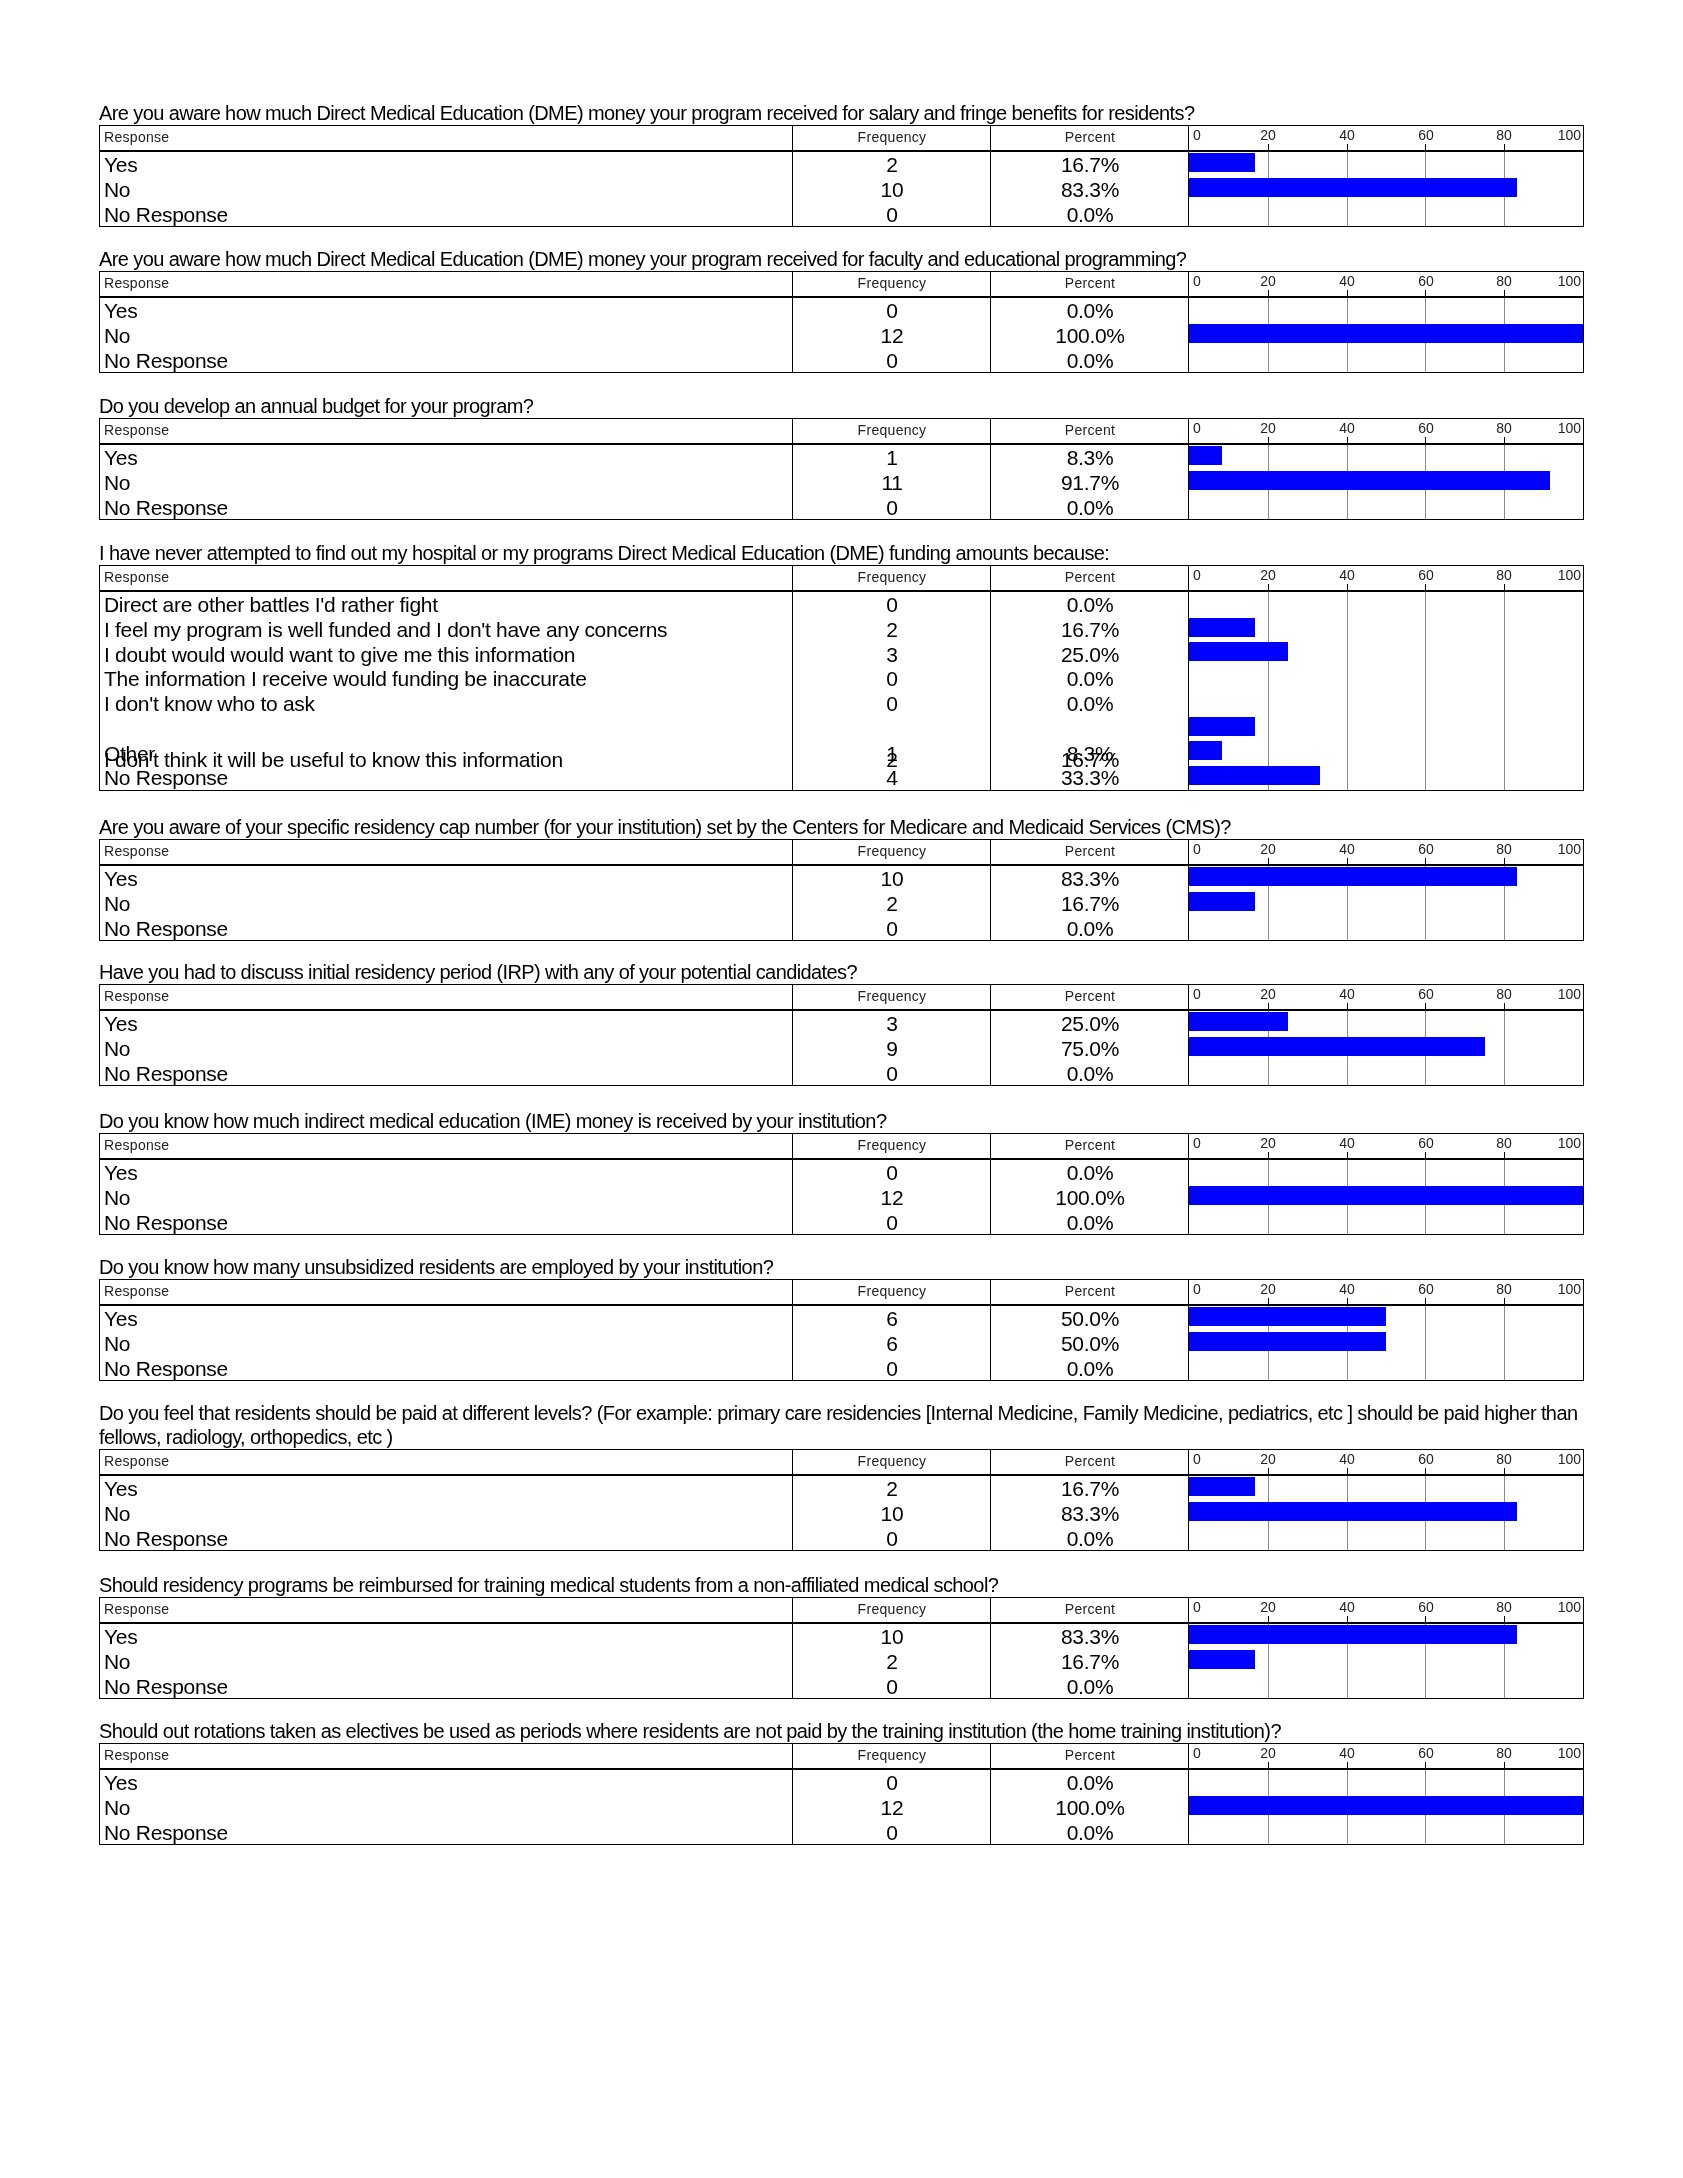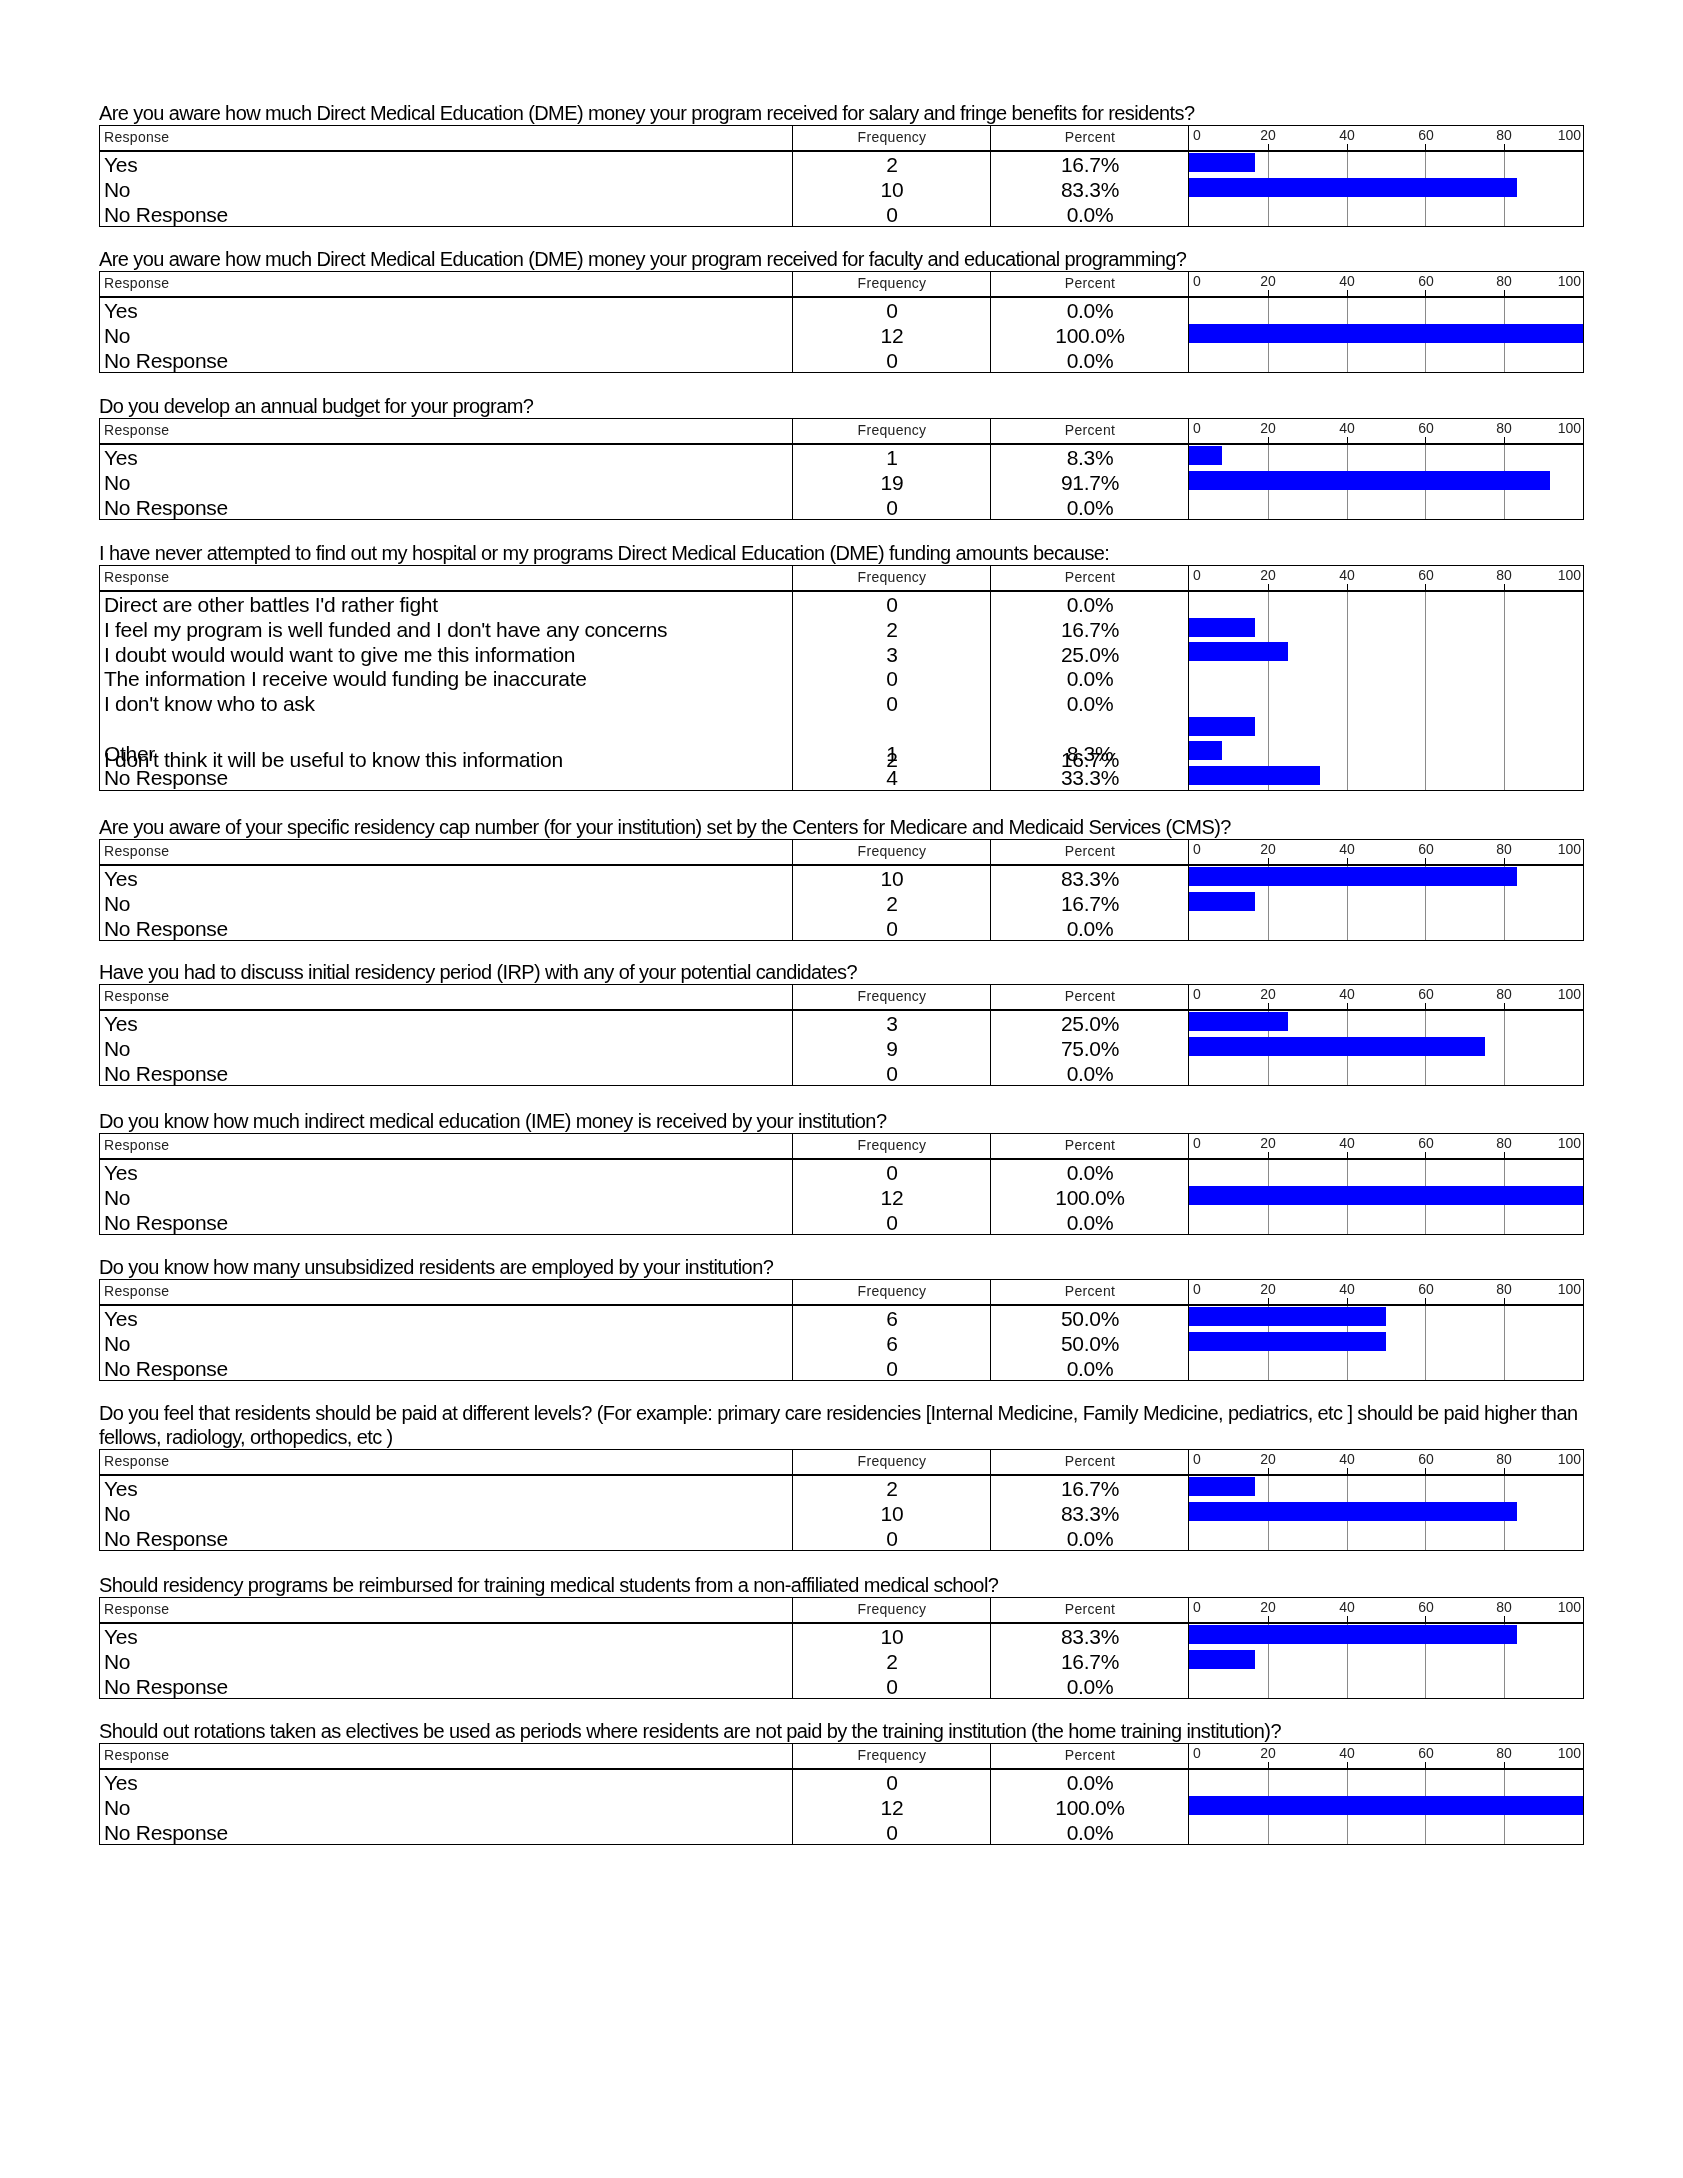--- a/index.html
+++ b/index.html
@@ -152,21 +152,21 @@
           </div>
         </div>
         <div style="position: relative; height: 74px;">
           <div class="row" style="position: absolute; left: 0px; width: 1089px; top: 0px;">
             <div class="cell resp">Yes</div>
             <div class="cell freq">1</div>
             <div class="cell pct">8.3%</div>
           </div>
           <div class="row" style="position: absolute; left: 0px; width: 1089px; top: 25px;">
             <div class="cell resp">No</div>
-            <div class="cell freq">19</div>
+            <div class="cell freq">11</div>
             <div class="cell pct">91.7%</div>
           </div>
           <div class="row" style="position: absolute; left: 0px; width: 1089px; top: 50px;">
             <div class="cell resp">No Response</div>
             <div class="cell freq">0</div>
             <div class="cell pct">0.0%</div>
           </div>
           <div class="chart-area" style="top: 0px; height: 74px;">
             <div class="grid" style="left: 79px; top: 0px; height: 74px; background: rgb(138, 138, 138);"></div>
             <div class="grid" style="left: 158px; top: 0px; height: 74px; background: rgb(138, 138, 138);"></div>

